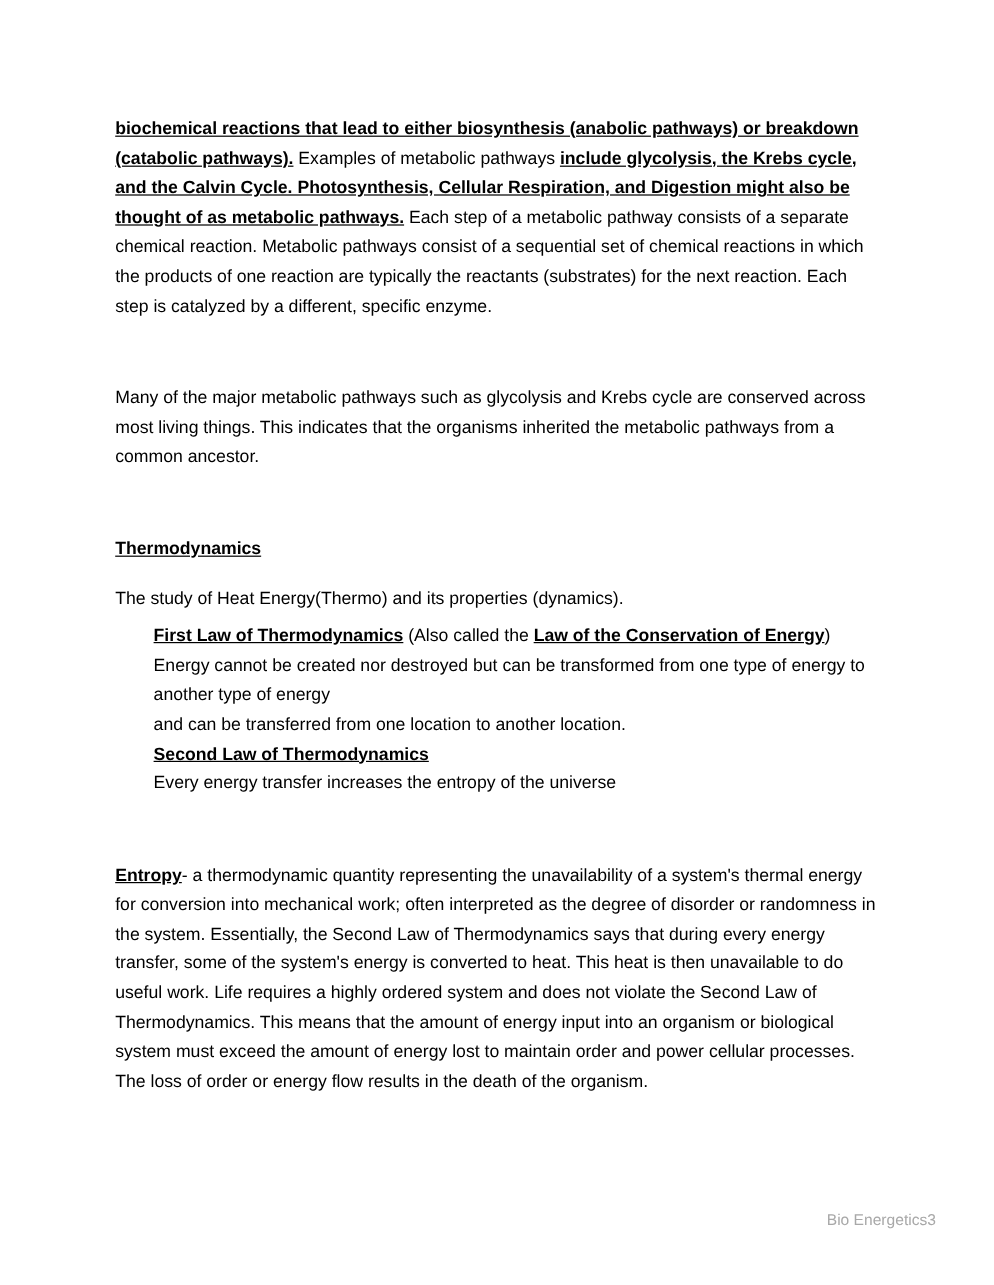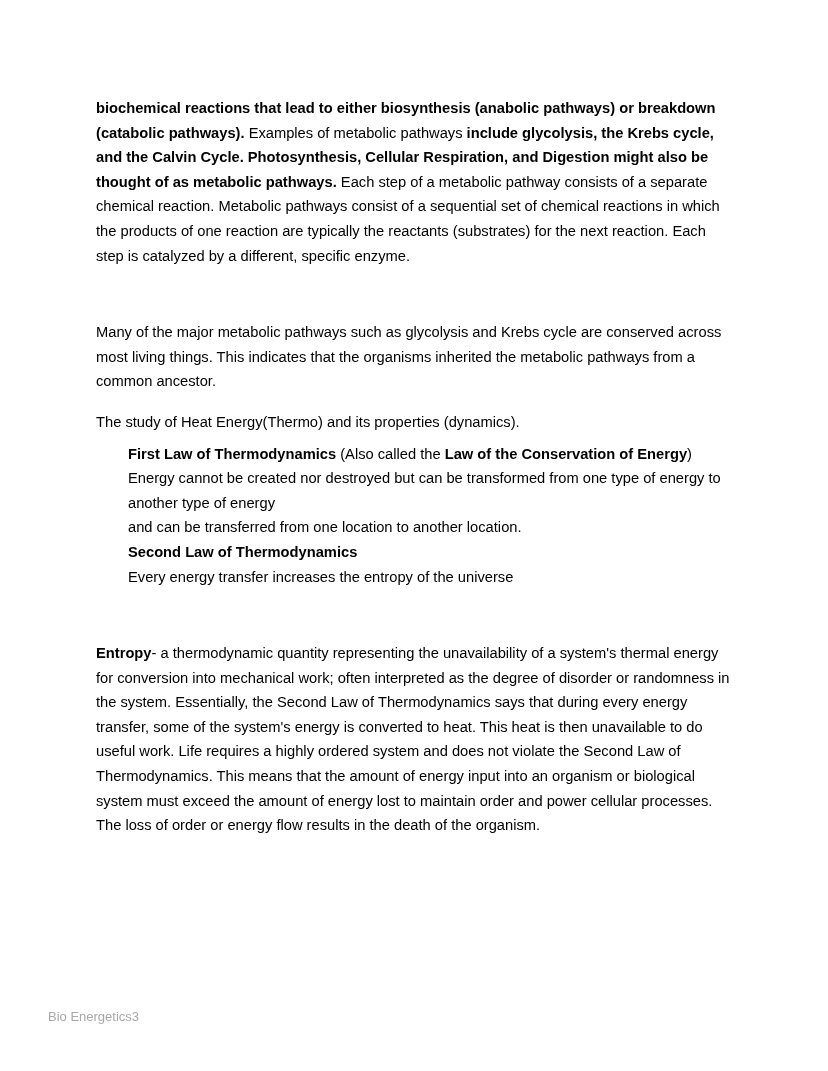--- a/index.html
+++ b/index.html
@@ -21,48 +21,49 @@
     position: absolute;
     top: 96px;
     left: 96px;
     width: 636px;
     color: #000000;
     font-size: 14.7px;
     line-height: 24.6px;
     font-weight: 400;
   }
   .para { white-space: normal; }
-  .bold { font-weight: 700; }
+  .bold { font-weight: 700; text-decoration: underline; }
   .mt-lg { margin-top: 52px; }
   .mt-sm { margin-top: 16px; }
   .mt-xs { margin-top: 7px; margin-left: 32px; }
   .footer {
     position: absolute;
     left: 48px;
     right: 48px;
     top: 1008px;
     display: flex;
-    justify-content: flex-start;
+    justify-content: flex-end;
     align-items: baseline;
     font-size: 13px;
     line-height: 18px;
     color: #a8a8a8;
   }
 </style>
 </head>
 <body>
 
 <div class="page">
 
   <main class="content">
 
     <p class="para"><span class="run bold">biochemical reactions that lead to either biosynthesis (anabolic pathways) or breakdown (catabolic pathways).</span><span class="run"> Examples of metabolic pathways </span><span class="run bold">include glycolysis, the Krebs cycle, and the Calvin Cycle. Photosynthesis, Cellular Respiration, and Digestion might also be thought of as metabolic pathways.</span><span class="run"> Each step of a metabolic pathway consists of a separate chemical reaction. Metabolic pathways consist of a sequential set of chemical reactions in which the products of one reaction are typically the reactants (substrates) for the next reaction. Each step is catalyzed by a different, specific enzyme.</span></p>
 
     <p class="para mt-lg"><span class="run">Many of the major metabolic pathways such as glycolysis and Krebs cycle are conserved across most living things. This indicates that the organisms inherited the metabolic pathways from a common ancestor.</span></p>
 
+    <p class="para mt-lg"><span class="run bold">Thermodynamics</span></p>
 
     <p class="para mt-sm"><span class="run">The study of Heat Energy(Thermo) and its properties (dynamics).</span></p>
 
     <p class="para mt-xs"><span class="run bold">First Law of Thermodynamics</span><span class="run"> (Also called the </span><span class="run bold">Law of the Conservation of Energy</span><span class="run">)</span><br><span class="run">Energy cannot be created nor destroyed but can be transformed from one type of energy to another type of energy</span><br><span class="run">and can be transferred from one location to another location.</span><br><span class="run bold">Second Law of Thermodynamics</span><br><span class="run">Every energy transfer increases the entropy of the universe</span></p>
 
     <p class="para mt-lg"><span class="run bold">Entropy</span><span class="run">- a thermodynamic quantity representing the unavailability of a system's thermal energy for conversion into mechanical work; often interpreted as the degree of disorder or randomness in the system. Essentially, the Second Law of Thermodynamics says that during every energy transfer, some of the system's energy is converted to heat. This heat is then unavailable to do useful work. Life requires a highly ordered system and does not violate the Second Law of Thermodynamics. This means that the amount of energy input into an organism or biological system must exceed the amount of energy lost to maintain order and power cellular processes. The loss of order or energy flow results in the death of the organism.</span></p>
 
   </main>
 
   <footer class="footer">

